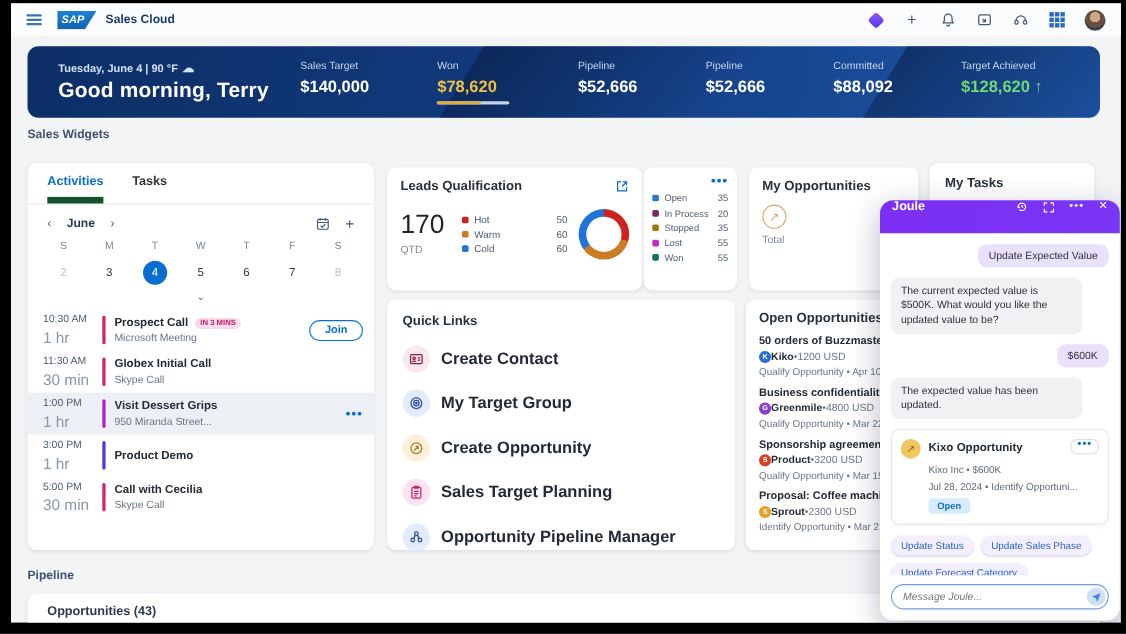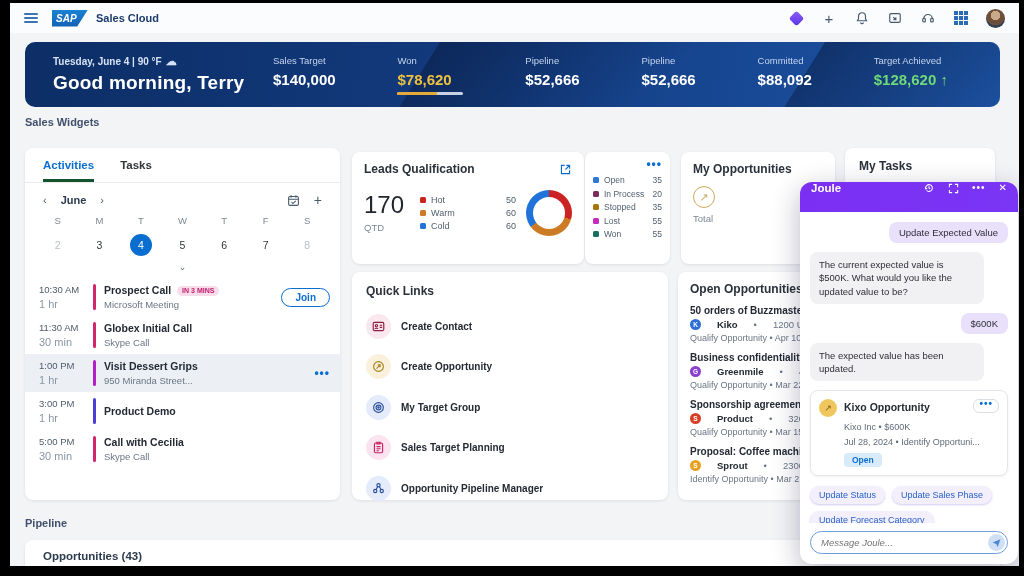--- a/index.html
+++ b/index.html
@@ -52,41 +52,41 @@
 
   
   .card { position:absolute; background:#fff; border-radius:8px;
     box-shadow:0 1px 3px rgba(40,50,70,.1); }
   .card-title { font-size:12px; font-weight:bold; color:#29313a; }
 
   
   #card-activities { left:15px; top:145px; width:315px; height:352px; }
   .tabs { display:flex; gap:26px; padding:11px 18px 0; border-bottom:1px solid #e8eaed; }
   .tab { font-size:11.5px; font-weight:bold; padding-bottom:8px; color:#32363a; cursor:pointer; }
-  .tab.active { color:#0a6ed1; border-bottom:3px solid #14532d; }
+  .tab.active { color:#0a6ed1; border-bottom:6px solid #14532d; }
   .cal-nav { display:flex; align-items:center; padding:10px 18px 0; color:#47586b; }
   .cal-nav .chev { font-size:11px; cursor:pointer; }
   .cal-month { font-size:11px; font-weight:bold; color:#2b3a4d; margin:0 14px; }
   .cal-actions { margin-left:auto; display:flex; gap:14px; align-items:center; color:#47586b; }
   .cal-grid { display:flex; padding:8px 12px 0; }
   .cal-grid span { flex:1; text-align:center; }
   .cal-dow span { font-size:9.5px; color:#7b8794; }
   .cal-dates { padding-top:8px; align-items:center; }
   .cal-dates span { font-size:10.5px; color:#32363a; cursor:pointer; }
   .cal-dates .muted { color:#b9c0c9; }
   .cal-dates .sel { flex:none; width:22px; height:22px; margin:0 auto; background:#0a6ed1; color:#fff;
     border-radius:50%; display:flex; align-items:center; justify-content:center; }
   .cal-dates .cell { flex:1; display:flex; justify-content:center; }
   .cal-collapse { text-align:center; color:#5b6b7c; font-size:9px; padding:6px 0 4px; cursor:pointer; }
   .act-list { margin-top:2px; }
   .act-row { display:flex; align-items:center; padding:5px 10px 5px 14px; height:38px; }
   .act-row.hl { background:#ecf0f4; }
   .act-time { width:54px; flex:none; }
   .act-time b { display:block; font-size:9.5px; color:#4d5c6c; font-weight:normal; }
-  .act-time i { display:block; font-style:normal; font-size:11px; color:#8a97a5; margin-top:3px; }
+  .act-time i { display:block; font-style:normal; font-size:14px; color:#8a97a5; margin-top:3px; }
   .act-bar { width:3px; height:26px; border-radius:2px; flex:none; margin-right:8px; }
   .act-main { flex:1; min-width:0; }
   .act-title { font-size:10.5px; font-weight:bold; color:#232a33; white-space:nowrap; }
   .act-sub { font-size:9.5px; color:#6a7685; margin-top:3px; white-space:nowrap; }
   .badge-soon { display:inline-block; margin-left:6px; background:#f9dcea; color:#c01e6c; font-size:7px;
     font-weight:bold; padding:1.5px 5px; border-radius:7px; vertical-align:1px; }
   .join-btn { flex:none; border:1px solid #0a6ed1; color:#0a6ed1; font-size:10px; font-weight:bold;
     border-radius:13px; padding:3px 13px; background:#fff; cursor:pointer; }
   .dots { color:#0a6ed1; font-size:12px; font-weight:bold; letter-spacing:1px; cursor:pointer; }
 
@@ -114,27 +114,27 @@
     display:flex; align-items:center; justify-content:center; font-size:11px; margin-top:10px; }
   #card-myopps .big-num { margin-top:4px; }
 
   
   #card-mytasks { left:835px; top:145px; width:150px; height:352px; padding:11px 14px; }
 
   
   #card-quicklinks { left:342px; top:269px; width:316px; height:228px; padding:12px 14px; }
   .ql-item { display:flex; align-items:center; gap:10px; margin-top:15.5px; cursor:pointer; }
   .ql-icon { width:25px; height:25px; border-radius:50%; display:flex; align-items:center; justify-content:center; flex:none; }
-  .ql-label { font-size:10px; font-weight:bold; color:#232a33; }
+  .ql-label { font-size:15px; font-weight:bold; color:#232a33; }
 
   
   #card-openopps { left:668px; top:269px; width:157px; height:228px; padding:10px 12px; overflow:hidden; }
   .oo-item { margin-top:9px; }
   .oo-title { font-size:10px; font-weight:bold; color:#232a33; white-space:nowrap; }
-  .oo-line { display:flex; align-items:flex-start; gap:16px; margin-top:3px; white-space:nowrap; }
+  .oo-line { display:flex; align-items:flex-start; gap:0; margin-top:3px; white-space:nowrap; }
   .oo-ico { width:11px; height:11px; border-radius:50%; color:#fff; font-size:6.5px; font-weight:bold;
     display:flex; align-items:center; justify-content:center; flex:none; }
   .oo-acct { font-size:9.5px; font-weight:bold; color:#232a33; }
   .oo-amt, .oo-sep { font-size:9.5px; color:#6a7685; }
   .oo-meta { font-size:9px; color:#6a7685; margin-top:3px; white-space:nowrap; }
 
   
   #card-pipeline { left:15px; top:537px; width:975px; height:30px; padding:10px 18px; border-radius:8px 8px 0 0; }
   #card-pipeline .card-title { font-size:11.5px; color:#2b3a4d; }
 
@@ -452,37 +452,37 @@
       <span class="ql-icon" style="background-color: rgb(251, 231, 238); color: rgb(140, 29, 63);">
         <svg width="13" height="13" viewBox="0 0 16 16" fill="none" stroke="currentColor" stroke-width="1.4">
             <rect x="1.5" y="3" width="13" height="10" rx="1.5"></rect>
             <circle cx="5.5" cy="7" r="1.4"></circle>
             <path d="M3.5 11c.4-1.2 3.6-1.2 4 0M9.5 6.5h3M9.5 9h3"></path>
           </svg>
       </span>
       <span class="ql-label">Create Contact</span>
     </div>
     <div class="ql-item">
-      <span class="ql-icon" style="background-color: rgb(250, 241, 220); color: rgb(168, 130, 31);">
-        <svg width="13" height="13" viewBox="0 0 16 16" fill="none" stroke="currentColor" stroke-width="1.4">
-            <circle cx="8" cy="8" r="6"></circle>
-            <path d="M5.5 10.5L10 6M7 6h3v3"></path>
-          </svg>
-      </span>
-      <span class="ql-label">Create Opportunity</span>
-    </div>
-    <div class="ql-item">
       <span class="ql-icon" style="background-color: rgb(228, 235, 250); color: rgb(42, 79, 158);">
         <svg width="13" height="13" viewBox="0 0 16 16" fill="none" stroke="currentColor" stroke-width="1.4">
             <circle cx="8" cy="8" r="6"></circle>
             <circle cx="8" cy="8" r="3"></circle>
             <circle cx="8" cy="8" r=".8" fill="currentColor"></circle>
           </svg>
       </span>
       <span class="ql-label">My Target Group</span>
+    </div>
+    <div class="ql-item">
+      <span class="ql-icon" style="background-color: rgb(250, 241, 220); color: rgb(168, 130, 31);">
+        <svg width="13" height="13" viewBox="0 0 16 16" fill="none" stroke="currentColor" stroke-width="1.4">
+            <circle cx="8" cy="8" r="6"></circle>
+            <path d="M5.5 10.5L10 6M7 6h3v3"></path>
+          </svg>
+      </span>
+      <span class="ql-label">Create Opportunity</span>
     </div>
     <div class="ql-item">
       <span class="ql-icon" style="background-color: rgb(251, 227, 239); color: rgb(201, 35, 97);">
         <svg width="13" height="13" viewBox="0 0 16 16" fill="none" stroke="currentColor" stroke-width="1.4">
             <rect x="3" y="2.5" width="10" height="12" rx="1.5"></rect>
             <path d="M6 1.5h4v2H6zM5.5 7h5M5.5 9.5h5M5.5 12h3"></path>
           </svg>
       </span>
       <span class="ql-label">Sales Target Planning</span>
     </div>

